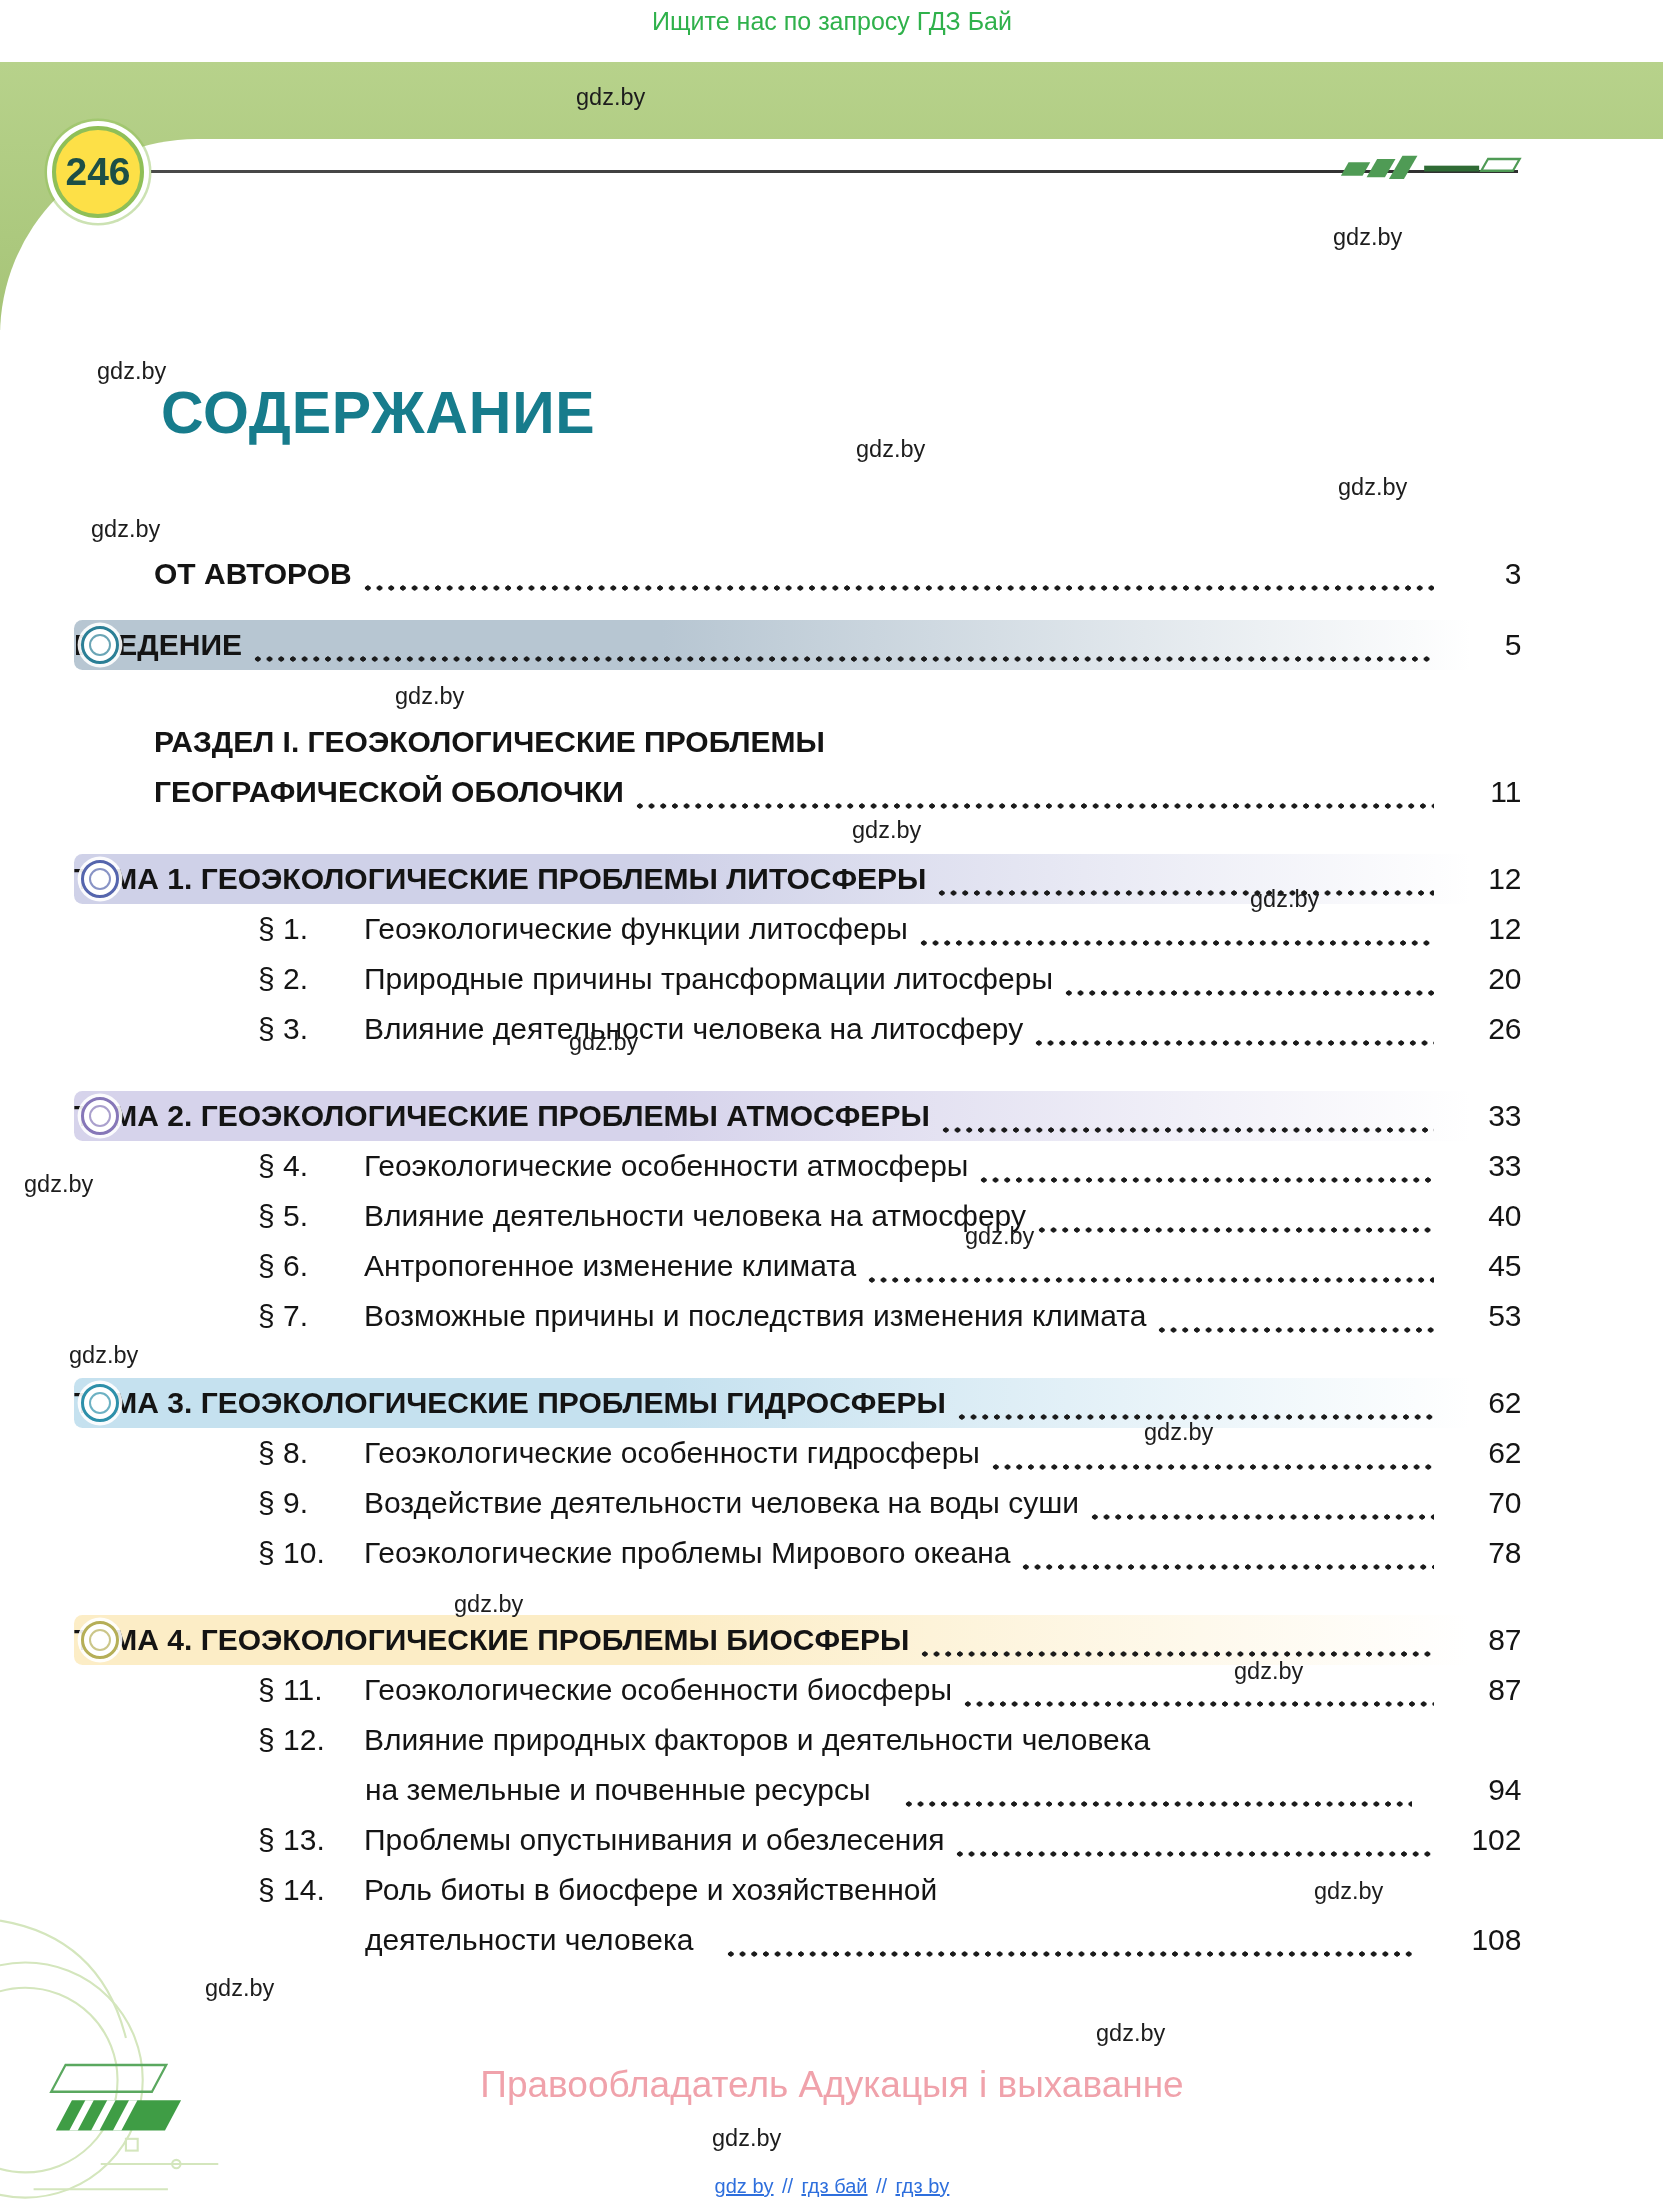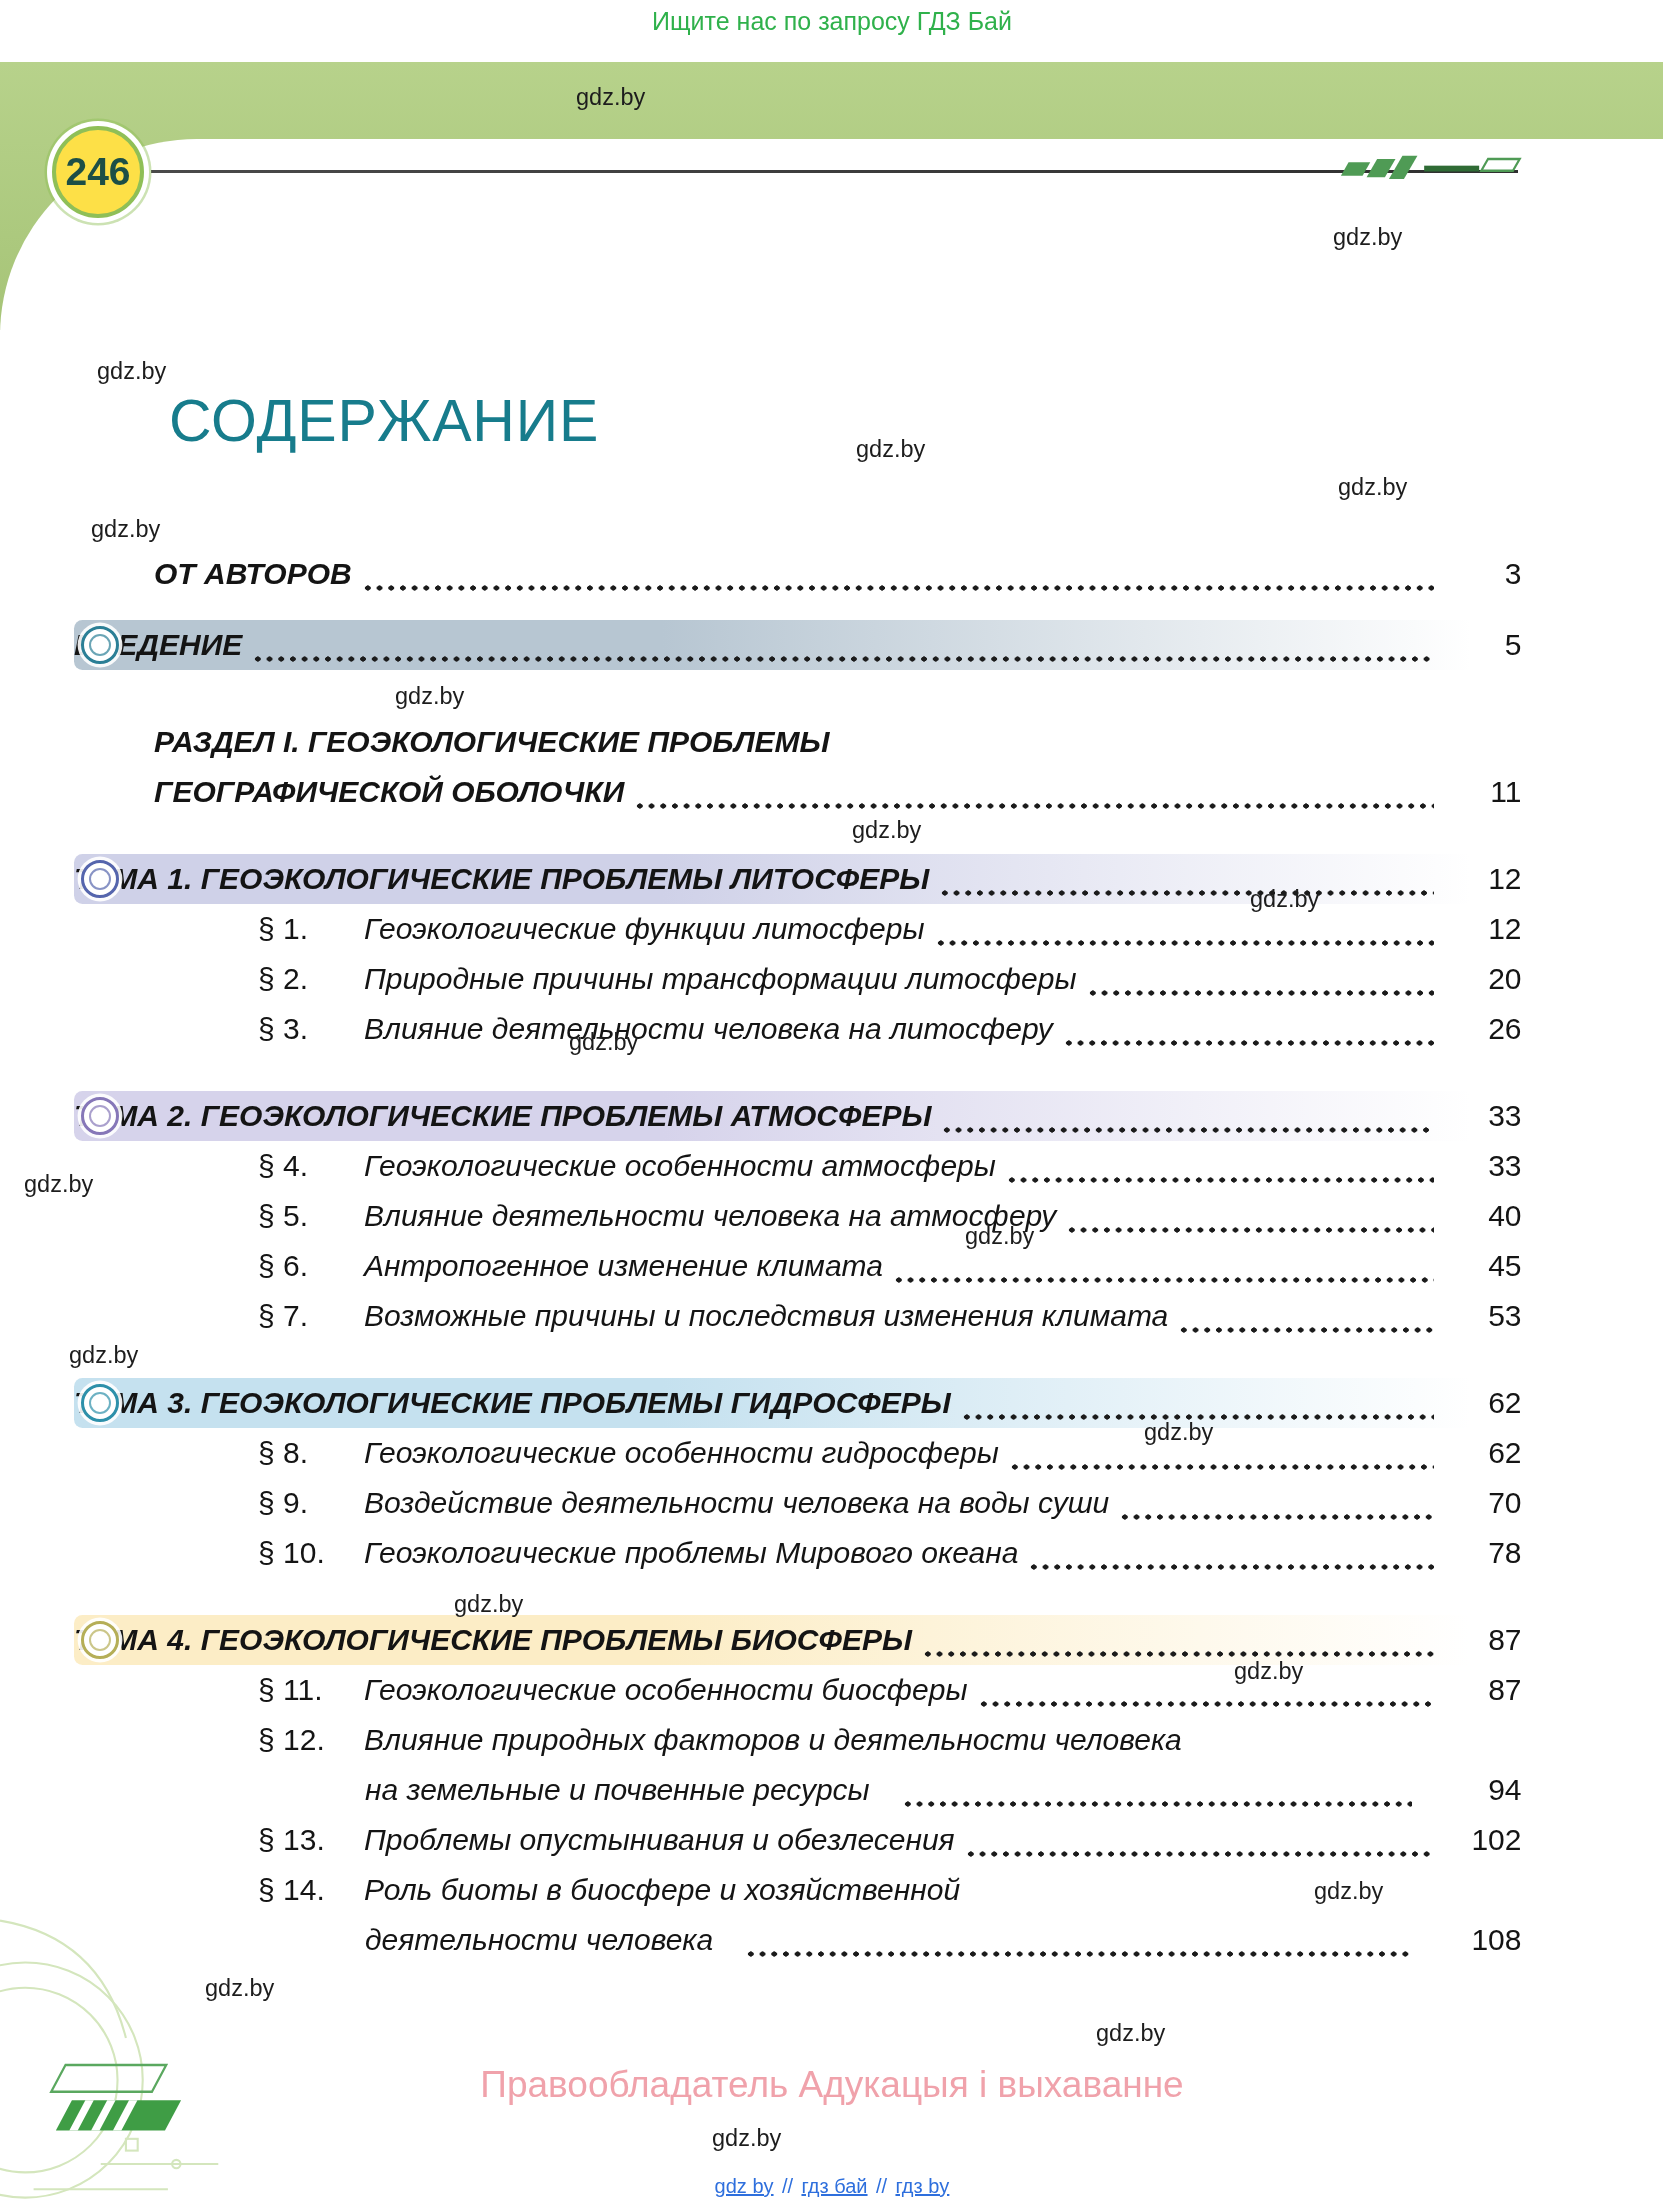--- a/index.html
+++ b/index.html
@@ -14,26 +14,26 @@
   .white-sheet{position:absolute;top:139px;left:0;right:0;bottom:0;background:#ffffff;
     border-top-left-radius:197px;}
   .rule{position:absolute;left:151px;top:170px;width:1367px;height:2.5px;
     background:linear-gradient(90deg,#4a4a4a,#2f2f2f);}
   .header-deco{position:absolute;left:1325px;top:144px;}
   .badge{position:absolute;left:52px;top:126px;width:84px;height:84px;border-radius:50%;
     background:#fde047;border:4.2px solid #8fbf57;
     box-shadow:0 0 0 5px #ffffff,0 0 0 7.5px rgba(143,191,87,.45);
     display:flex;align-items:center;justify-content:center;
     font-size:39px;font-weight:bold;color:#1c4f46;}
-  .title{position:absolute;left:153px;top:371px;margin:16px;
-    font-size:59px;font-weight:normal;letter-spacing:0.8px;color:#177c8c;}
+  .title{position:absolute;left:153px;top:371px;margin:8px;
+    font-size:59px;font-weight:bold;letter-spacing:0.8px;color:#177c8c;}
   .toc{position:absolute;left:74px;top:549px;width:1471px;}
   .row{display:flex;align-items:center;height:50px;padding-right:23.5px;
     font-size:30px;position:relative;}
-  .lbl{white-space:nowrap;font-style:italic;}
+  .lbl{white-space:nowrap;}
   .bold{font-weight:bold;}
   .plain{padding-left:80px;}
   .section-row{padding-left:80px;}
   .mt-section{margin-top:47px;}
   .para{padding-left:184px;}
   .para-cont{padding-left:291px;gap:22px;}
   .num{width:106px;flex:none;}
   .dots{flex:1 1 auto;min-width:20px;height:37px;margin:0 3.4px 0 10px;align-self:center;
     background-image:radial-gradient(circle,#1b1b1b 2.5px,transparent 3px);
     background-size:11.7px 8.4px;background-position:left bottom;background-repeat:repeat-x;}

